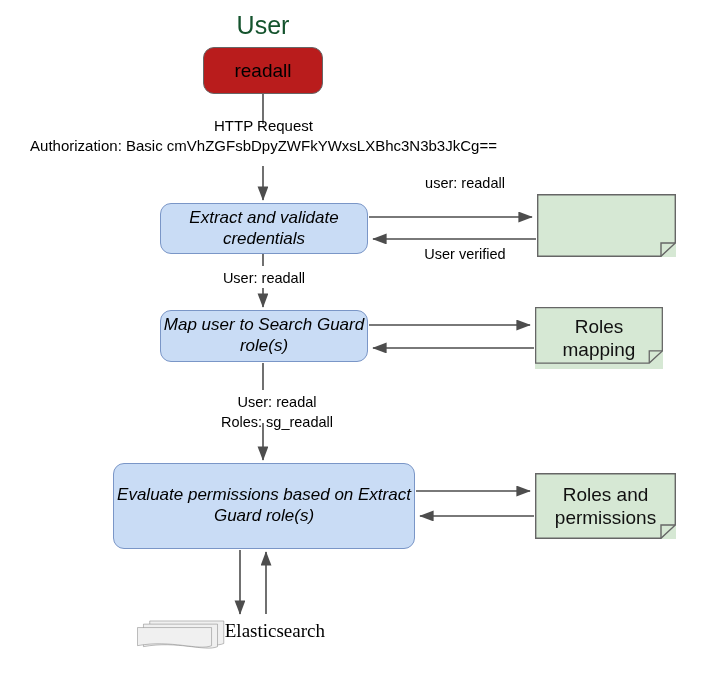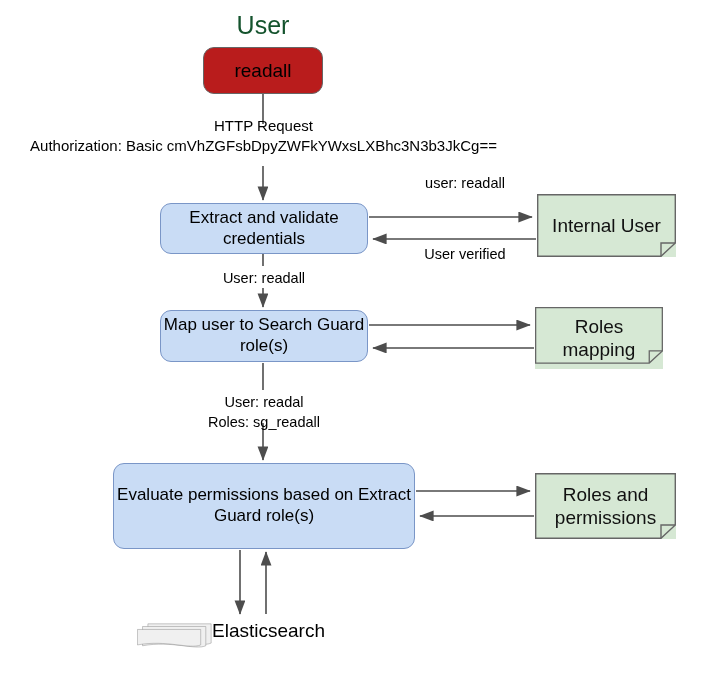--- a/index.html
+++ b/index.html
@@ -45,20 +45,21 @@
     border: 1.4px solid #666666;
     border-radius: 11px;
     font-size: 19px;
   }
   
   .proc {
     background: #c9dcf5;
     border: 1.3px solid #7a96c7;
     border-radius: 11px;
     font-size: 17px;
+    font-style: italic;
   }
   #box-extract { left: 160px; top: 203px; width: 208px; height: 51px; }
   #box-map     { left: 160px; top: 310px; width: 208px; height: 52px; }
   #box-eval    { left: 113px; top: 463px; width: 302px; height: 86px; }
 
   
   .note {
     background: #d6e8d4;
     font-size: 19px;
     color: #111111;
@@ -76,20 +77,21 @@
   }
   #note-internal-user { left: 537px; top: 194px; width: 139px; height: 63px; }
   #note-roles-mapping { left: 535px; top: 307px; width: 128px; height: 62px; }
   #note-roles-perms   { left: 535px; top: 473px; width: 141px; height: 66px; }
 
   
   #shape-elasticsearch {
     left: 137px; top: 596px;
     width: 224px; height: 80px;
     font-size: 19px;
+    font-family: Liberation Serif, serif;
   }
   #shape-elasticsearch .es-label {
     position: relative;
     z-index: 2;
     margin-right: 36px;
     margin-bottom: 10px;
   }
   
   .edge-label {
     position: absolute;
@@ -107,21 +109,21 @@
     left: 340px; top: 174px; width: 250px;
     text-align: center;
   }
   #lbl-user-verified {
     left: 340px; top: 245px; width: 250px;
   }
   #lbl-user-readall {
     left: 140px; top: 269px; width: 248px;
   }
   #lbl-user-roles {
-    left: 140px; top: 393px; width: 248px;
+    left: 153px; top: 393px; width: 248px;
   }
   svg { display: block; }
 </style>
 </head>
 <body>
 
 <svg id="canvas" width="703" height="690" viewBox="0 0 703 690" xmlns="http://www.w3.org/2000/svg">
   <defs>
     <marker id="arrowEnd" markerWidth="10" markerHeight="10" refX="8.5" refY="3.4" orient="auto" markerUnits="strokeWidth">
       <path d="M0,0 L9,3.4 L0,6.8 z" fill="#4d4d4d"></path>
@@ -180,21 +182,20 @@
 
 <div class="node proc" id="box-map">Map user to Search Guard role(s)</div>
 
 <div class="node proc" id="box-eval">Evaluate permissions based on Extract Guard role(s)</div>
 
 <div class="node note" id="note-internal-user">
   <svg class="note-bg" viewBox="0 0 139 63" preserveAspectRatio="none">
     <path d="M0.7,0.7 H138.3 V49 L124,62.3 H0.7 Z" fill="#d6e8d4" stroke="#666666" stroke-width="1.4"></path>
     <path d="M138.3,49 H124 V62.3" fill="none" stroke="#666666" stroke-width="1.4"></path>
   </svg>
-  <span class="note-label">Internal User</span>
 </div>
 
 <div class="node note" id="note-roles-mapping">
   <svg class="note-bg" viewBox="0 0 140 62" preserveAspectRatio="none">
     <path d="M0.7,0.7 H139.3 V48 L125,61.3 H0.7 Z" fill="#d6e8d4" stroke="#666666" stroke-width="1.4"></path>
     <path d="M139.3,48 H125 V61.3" fill="none" stroke="#666666" stroke-width="1.4"></path>
   </svg>
   <span class="note-label">Roles mapping</span>
 </div>
 

